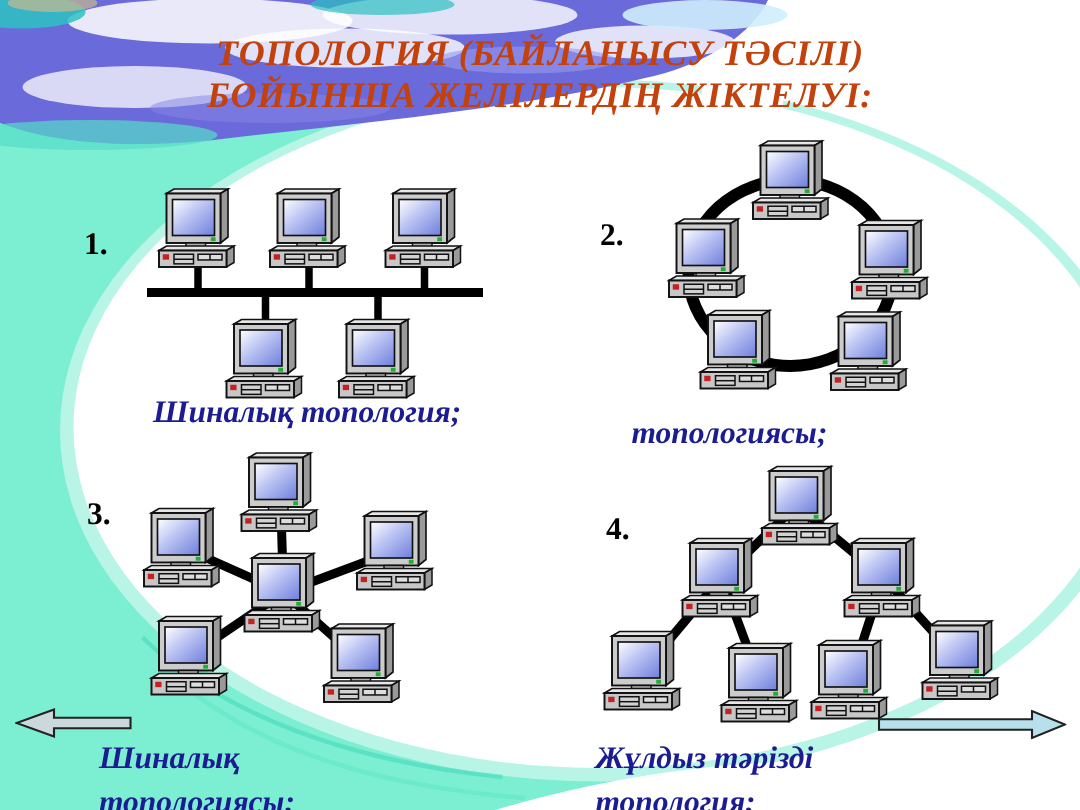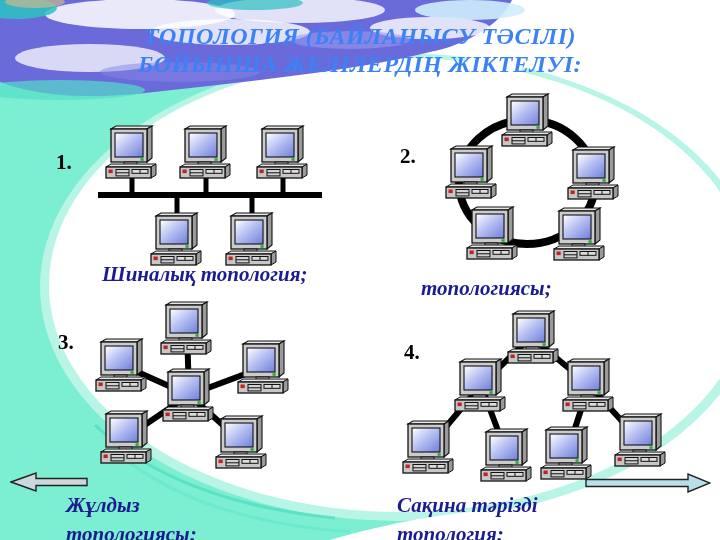--- a/index.html
+++ b/index.html
@@ -11,21 +11,21 @@
   .layer{position:absolute;left:0;top:0;width:720px;height:540px;}
   #bg{z-index:0;}
   #links{z-index:1;}
   .cap{position:absolute;font-weight:bold;font-style:italic;color:#1c1c92;
        font-size:21px;line-height:29px;white-space:nowrap;z-index:4;}
   #cap-ring{z-index:2;}
   .num{position:absolute;font-weight:bold;color:#000;font-size:21px;z-index:4;}
   .pc{position:absolute;width:58px;height:54px;z-index:3;}
   #title{
     position:absolute;left:50px;top:22px;width:620px;text-align:center;
-    font-weight:bold;font-style:italic;color:#3b82f6;font-size:24px;line-height:28px;
+    font-weight:bold;font-style:italic;color:#c2410c;font-size:24px;line-height:28px;
     z-index:4;letter-spacing:.5px;
   }
   .nav-arrow{position:absolute;z-index:5;cursor:pointer;}
   #prev-arrow{left:10px;top:472px;width:78px;height:20px;}
   #next-arrow{left:585px;top:473px;width:126px;height:20px;}
   svg{display:block;}
 </style>
 </head>
 <body>
 
@@ -115,25 +115,25 @@
 <div class="num" style="left:56px;top:150px">1.</div>
 <div class="num" style="left:400px;top:144px">2.</div>
 <div class="num" style="left:58px;top:330px">3.</div>
 <div class="num" style="left:404px;top:340px">4.</div>
 
 <div class="cap" style="left:102px;top:260px">Шиналық топология;</div>
 <div class="cap" id="cap-ring" style="left:421px;top:274px">
   <div>топологиясы;</div>
 </div>
 <div class="cap" style="left:66px;top:491px">
-  <div>Жұлдыз</div>
+  <div>Шиналық</div>
   <div>топологиясы;</div>
 </div>
 <div class="cap" style="left:397px;top:491px">
-  <div>Сақина тәрізді</div>
+  <div>Жұлдыз тәрізді</div>
   <div>топология;</div>
 </div>
 
 <svg class="pc" style="left:103px;top:125px">
     <use href="#pc"></use>
   </svg>
 <svg class="pc" style="left:177px;top:125px">
     <use href="#pc"></use>
   </svg>
 <svg class="pc" style="left:254px;top:125px">

